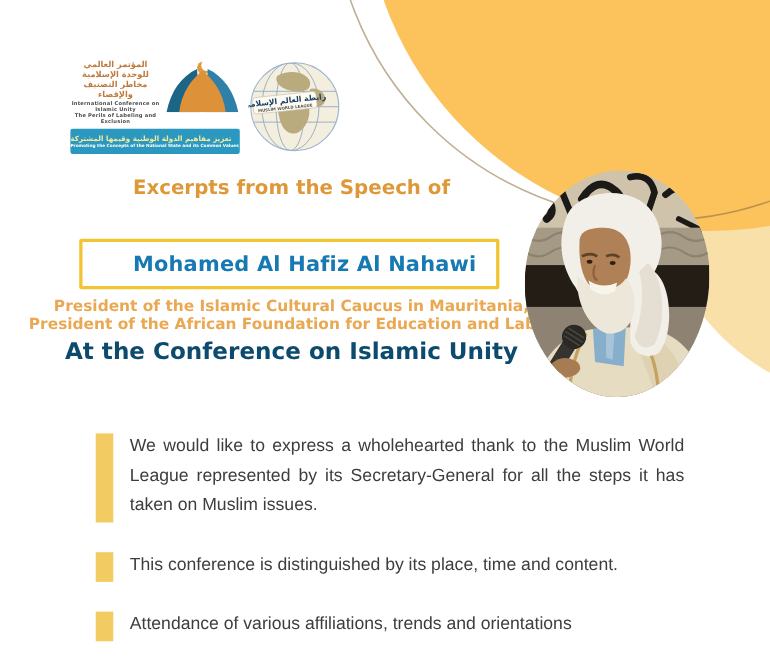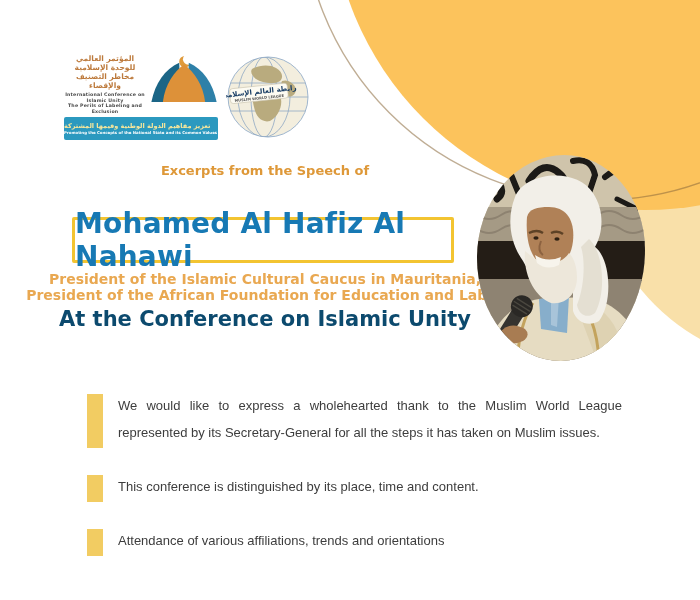--- a/index.html
+++ b/index.html
@@ -23,41 +23,41 @@
   .conf-banner { margin-top:3px; width:154px; height:23px; background:#2b99bf; border-radius:2px;
                  display:flex; flex-direction:column; align-items:flex-start; justify-content:center; }
   .banner-ar { font-size:6.5px; line-height:8px; font-weight:bold; color:#f8e79b; direction:rtl; }
   .banner-en { font-size:3.9px; line-height:5px; font-weight:bold; color:#ffffff; }
 
   
   .mwl-logo { left:226px; top:55px; width:84px; height:84px; }
 
   
   .kicker { left:35px; top:160px; width:460px; text-align:center;
-            font-size:13px; line-height:22.5px; font-weight:bold; color:#de9838; }
+            font-size:18px; line-height:22.5px; font-weight:bold; color:#de9838; }
   .name-box { left:72px; top:217px; width:382px; height:46px; background:#ffffff;
               border:3px solid #f3c431; border-radius:2px;
               display:flex; align-items:center; justify-content:center; }
-  .name-box span { font-size:28px; font-weight:bold; color:#1779b4; letter-spacing:.2px; }
+  .name-box span { font-size:19px; font-weight:bold; color:#1779b4; letter-spacing:.2px;padding-left:28px; }
   .role { left:15px; top:271px; width:500px; text-align:center;
           font-size:14px; line-height:16px; font-weight:bold; color:#e9a851; }
   .event { left:15px; top:308px; width:500px; text-align:center;
            font-size:21px; line-height:23.5px; font-weight:bold; color:#0c4a6e; }
 
   
   .photo { left:477px; top:155px; width:168px; height:206px; overflow:hidden;
            border-radius:52% 48% 50% 50% / 50% 46% 54% 50%; }
   .photo svg { width:100%; height:100%; display:block; }
 
   
   .quotes { left:87px; top:392px; width:535px; }
   .para { position:relative; padding-left:31px; margin-bottom:27px; }
   .qbar { position:absolute; left:0; top:2px; bottom:-2px; width:16px; background:#f2cc62; }
   .qtext { font-family:"Liberation Sans","DejaVu Sans",sans-serif;
-           font-size:13px; line-height:27px; color:#3d3d3d; text-align:justify; }
+           font-size:16px; line-height:27px; color:#3d3d3d; text-align:justify; }
 </style>
 </head>
 <body>
 
 <svg id="decor" viewBox="0 0 700 600">
   <circle cx="800" cy="160" r="205" fill="#f9e0a9"></circle>
   <circle cx="645" cy="-104" r="314" fill="#fcc35c"></circle>
   <circle cx="600" cy="-98" r="298" fill="none" stroke="#8a6a3c" stroke-width="1.4" opacity="0.55"></circle>
 </svg>
 

